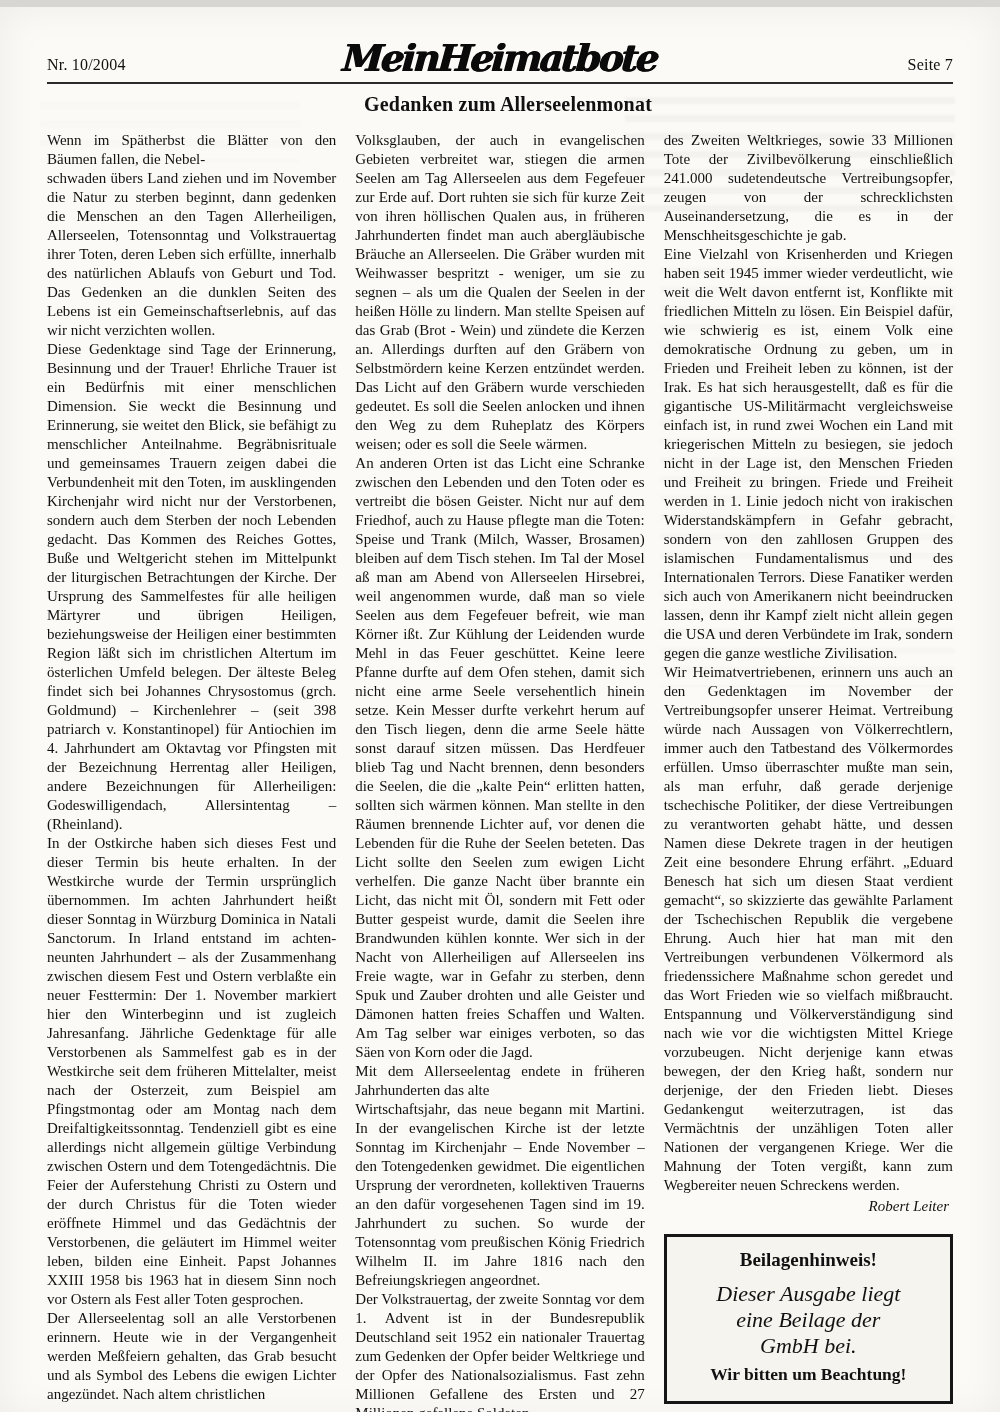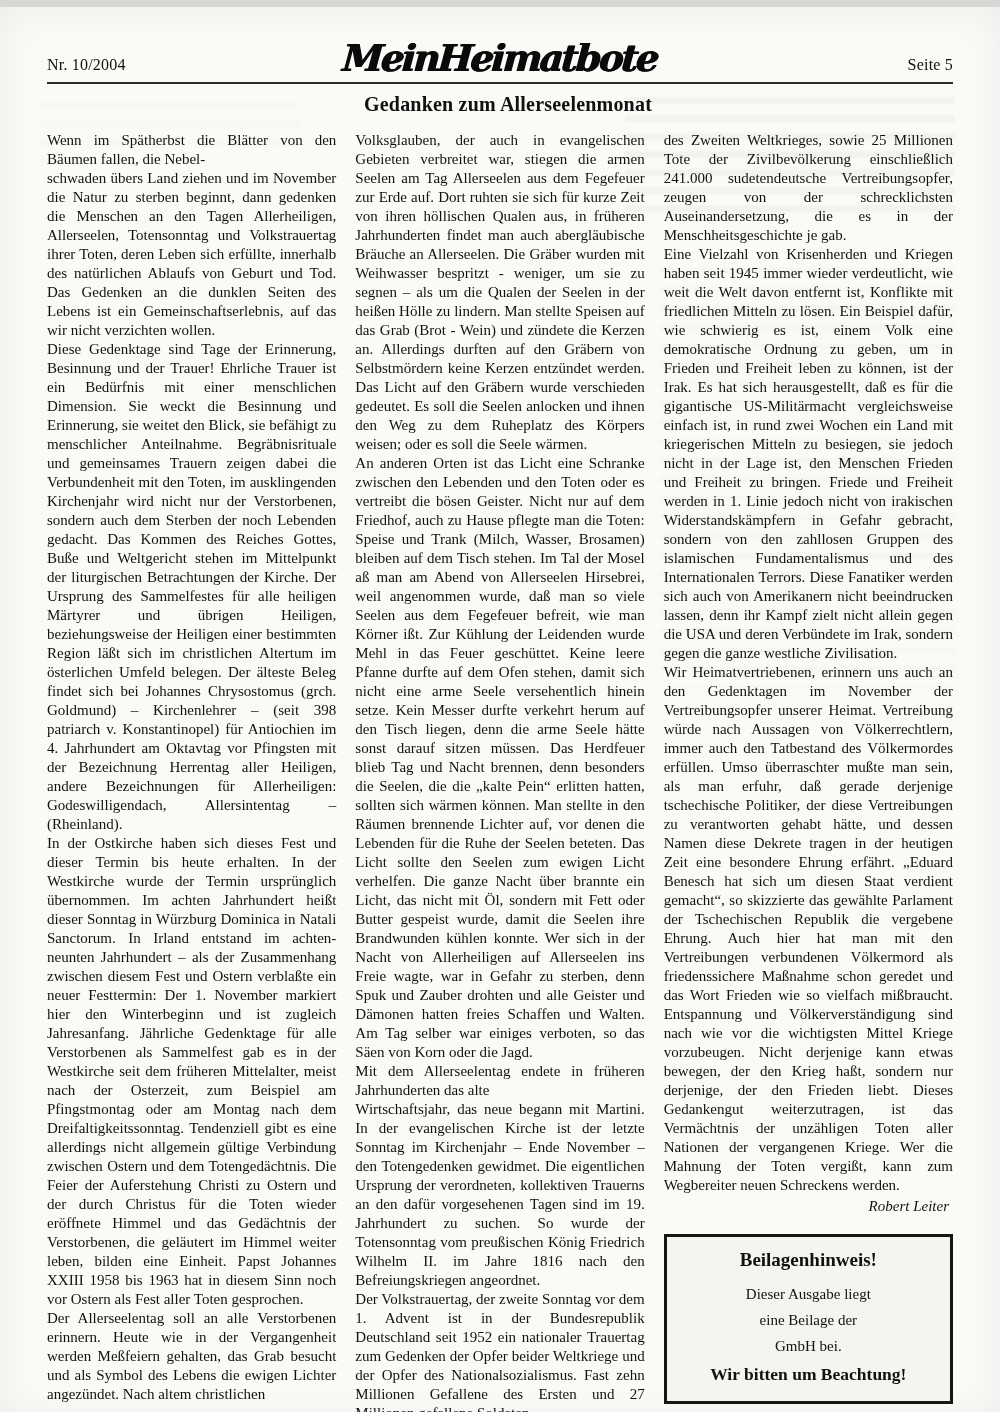--- a/index.html
+++ b/index.html
@@ -118,44 +118,45 @@
     text-align: center;
     box-sizing: border-box;
   }
   .insert-box .box-title {
     font-size: 19px;
     font-weight: bold;
     margin-bottom: 10px;
   }
   .insert-box .box-lines p {
     margin: 0;
-    font-size: 15px;
+    font-size: 22px;
     line-height: 26px;
     text-align: center;
+    font-style: italic;
   }
   .insert-box .box-emphasis {
     margin-top: 2px;
     font-size: 17.5px;
     line-height: 26px;
     font-weight: bold;
   }
 </style>
 </head>
 <body>
 
 <div class="page">
 
   <div class="ghost ghost-lines" style="left:625px; top:90px; width:330px; height:120px;"></div>
   <div class="ghost ghost-soft" style="left:660px; top:260px; width:295px; height:420px;"></div>
   <div class="ghost ghost-soft" style="left:40px; top:95px; width:260px; height:60px; opacity:0.35;"></div>
 
   <div class="page-header">
     <span class="issue-no">Nr. 10/2004</span>
     <span class="masthead">MeinHeimatbote</span>
-    <span class="page-no">Seite 5</span>
+    <span class="page-no">Seite 7</span>
   </div>
 
   <div class="headline">Gedanken zum Allerseelenmonat</div>
 
   <div class="columns">
 
     <div class="col">
         <p>Wenn im Spätherbst die Blätter von den Bäumen fallen, die Nebel-</p>
         <p>schwaden übers Land ziehen und im November die Natur zu sterben beginnt, dann gedenken die Menschen an den Tagen Allerheiligen, Allerseelen, Totensonntag und Volkstrauertag ihrer Toten, deren Leben sich erfüllte, innerhalb des natürlichen Ablaufs von Geburt und Tod. Das Gedenken an die dunklen Seiten des Lebens ist ein Gemeinschaftserlebnis, auf das wir nicht verzichten wollen.</p>
         <p>Diese Gedenktage sind Tage der Erinnerung, Besinnung und der Trauer! Ehrliche Trauer ist ein Bedürfnis mit einer menschlichen Dimension. Sie weckt die Besinnung und Erinnerung, sie weitet den Blick, sie befähigt zu menschlicher Anteilnahme. Begräbnisrituale und gemeinsames Trauern zeigen dabei die Verbundenheit mit den Toten, im ausklingenden Kirchenjahr wird nicht nur der Verstorbenen, sondern auch dem Sterben der noch Lebenden gedacht. Das Kommen des Reiches Gottes, Buße und Weltgericht stehen im Mittelpunkt der liturgischen Betrachtungen der Kirche. Der Ursprung des Sammelfestes für alle heiligen Märtyrer und übrigen Heiligen, beziehungsweise der Heiligen einer bestimmten Region läßt sich im christlichen Altertum im österlichen Umfeld belegen. Der älteste Beleg findet sich bei Johannes Chrysostomus (grch. Goldmund) – Kirchenlehrer – (seit 398 patriarch v. Konstantinopel) für Antiochien im 4. Jahrhundert am Oktavtag vor Pfingsten mit der Bezeichnung Herrentag aller Heiligen, andere Bezeichnungen für Allerheiligen: Godeswilligendach, Allersintentag – (Rheinland).</p>
@@ -166,21 +167,21 @@
     <div class="col">
         <p>Volksglauben, der auch in evangelischen Gebieten verbreitet war, stiegen die armen Seelen am Tag Allerseelen aus dem Fegefeuer zur Erde auf. Dort ruhten sie sich für kurze Zeit von ihren höllischen Qualen aus, in früheren Jahrhunderten findet man auch abergläubische Bräuche an Allerseelen. Die Gräber wurden mit Weihwasser bespritzt - weniger, um sie zu segnen – als um die Qualen der Seelen in der heißen Hölle zu lindern. Man stellte Speisen auf das Grab (Brot - Wein) und zündete die Kerzen an. Allerdings durften auf den Gräbern von Selbstmördern keine Kerzen entzündet werden. Das Licht auf den Gräbern wurde verschieden gedeutet. Es soll die Seelen anlocken und ihnen den Weg zu dem Ruheplatz des Körpers weisen; oder es soll die Seele wärmen.</p>
         <p>An anderen Orten ist das Licht eine Schranke zwischen den Lebenden und den Toten oder es vertreibt die bösen Geister. Nicht nur auf dem Friedhof, auch zu Hause pflegte man die Toten: Speise und Trank (Milch, Wasser, Brosamen) bleiben auf dem Tisch stehen. Im Tal der Mosel aß man am Abend von Allerseelen Hirsebrei, weil angenommen wurde, daß man so viele Seelen aus dem Fegefeuer befreit, wie man Körner ißt. Zur Kühlung der Leidenden wurde Mehl in das Feuer geschüttet. Keine leere Pfanne durfte auf dem Ofen stehen, damit sich nicht eine arme Seele versehentlich hinein setze. Kein Messer durfte verkehrt herum auf den Tisch liegen, denn die arme Seele hätte sonst darauf sitzen müssen. Das Herdfeuer blieb Tag und Nacht brennen, denn besonders die Seelen, die die „kalte Pein“ erlitten hatten, sollten sich wärmen können. Man stellte in den Räumen brennende Lichter auf, vor denen die Lebenden für die Ruhe der Seelen beteten. Das Licht sollte den Seelen zum ewigen Licht verhelfen. Die ganze Nacht über brannte ein Licht, das nicht mit Öl, sondern mit Fett oder Butter gespeist wurde, damit die Seelen ihre Brandwunden kühlen konnte. Wer sich in der Nacht von Allerheiligen auf Allerseelen ins Freie wagte, war in Gefahr zu sterben, denn Spuk und Zauber drohten und alle Geister und Dämonen hatten freies Schaffen und Walten. Am Tag selber war einiges verboten, so das Säen von Korn oder die Jagd.</p>
         <p>Mit dem Allerseelentag endete in früheren Jahrhunderten das alte</p>
         <p>Wirtschaftsjahr, das neue begann mit Martini. In der evangelischen Kirche ist der letzte Sonntag im Kirchenjahr – Ende November – den Totengedenken gewidmet. Die eigentlichen Ursprung der verordneten, kollektiven Trauerns an den dafür vorgesehenen Tagen sind im 19. Jahrhundert zu suchen. So wurde der Totensonntag vom preußischen König Friedrich Wilhelm II. im Jahre 1816 nach den Befreiungskriegen angeordnet.</p>
         <p>Der Volkstrauertag, der zweite Sonntag vor dem 1. Advent ist in der Bundesrepublik Deutschland seit 1952 ein nationaler Trauertag zum Gedenken der Opfer beider Weltkriege und der Opfer des Nationalsozialismus. Fast zehn Millionen Gefallene des Ersten und 27 Millionen gefallene Soldaten</p>
       </div>
 
     <div class="col">
       <div>
-          <p>des Zweiten Weltkrieges, sowie 25 Millionen Tote der Zivilbevölkerung einschließlich 241.000 sudetendeutsche Vertreibungsopfer, zeugen von der schrecklichsten Auseinandersetzung, die es in der Menschheitsgeschichte je gab.</p>
+          <p>des Zweiten Weltkrieges, sowie 33 Millionen Tote der Zivilbevölkerung einschließlich 241.000 sudetendeutsche Vertreibungsopfer, zeugen von der schrecklichsten Auseinandersetzung, die es in der Menschheitsgeschichte je gab.</p>
           <p>Eine Vielzahl von Krisenherden und Kriegen haben seit 1945 immer wieder verdeutlicht, wie weit die Welt davon entfernt ist, Konflikte mit friedlichen Mitteln zu lösen. Ein Beispiel dafür, wie schwierig es ist, einem Volk eine demokratische Ordnung zu geben, um in Frieden und Freiheit leben zu können, ist der Irak. Es hat sich herausgestellt, daß es für die gigantische US-Militärmacht vergleichsweise einfach ist, in rund zwei Wochen ein Land mit kriegerischen Mitteln zu besiegen, sie jedoch nicht in der Lage ist, den Menschen Frieden und Freiheit zu bringen. Friede und Freiheit werden in 1. Linie jedoch nicht von irakischen Widerstandskämpfern in Gefahr gebracht, sondern von den zahllosen Gruppen des islamischen Fundamentalismus und des Internationalen Terrors. Diese Fanatiker werden sich auch von Amerikanern nicht beeindrucken lassen, denn ihr Kampf zielt nicht allein gegen die USA und deren Verbündete im Irak, sondern gegen die ganze westliche Zivilisation.</p>
           <p>Wir Heimatvertriebenen, erinnern uns auch an den Gedenktagen im November der Vertreibungsopfer unserer Heimat. Vertreibung würde nach Aussagen von Völkerrechtlern, immer auch den Tatbestand des Völkermordes erfüllen. Umso überraschter mußte man sein, als man erfuhr, daß gerade derjenige tschechische Politiker, der diese Vertreibungen zu verantworten gehabt hätte, und dessen Namen diese Dekrete tragen in der heutigen Zeit eine besondere Ehrung erfährt. „Eduard Benesch hat sich um diesen Staat verdient gemacht“, so skizzierte das gewählte Parlament der Tschechischen Republik die vergebene Ehrung. Auch hier hat man mit den Vertreibungen verbundenen Völkermord als friedenssichere Maßnahme schon geredet und das Wort Frieden wie so vielfach mißbraucht. Entspannung und Völkerverständigung sind nach wie vor die wichtigsten Mittel Kriege vorzubeugen. Nicht derjenige kann etwas bewegen, der den Krieg haßt, sondern nur derjenige, der den Frieden liebt. Dieses Gedankengut weiterzutragen, ist das Vermächtnis der unzähligen Toten aller Nationen der vergangenen Kriege. Wer die Mahnung der Toten vergißt, kann zum Wegbereiter neuen Schreckens werden.</p>
         </div>
       <div class="author">Robert Leiter</div>
 
       <div class="insert-box">
         <div class="box-title">Beilagenhinweis!</div>
         <div class="box-lines">
             <p>Dieser Ausgabe liegt</p>
             <p>eine Beilage der</p>

